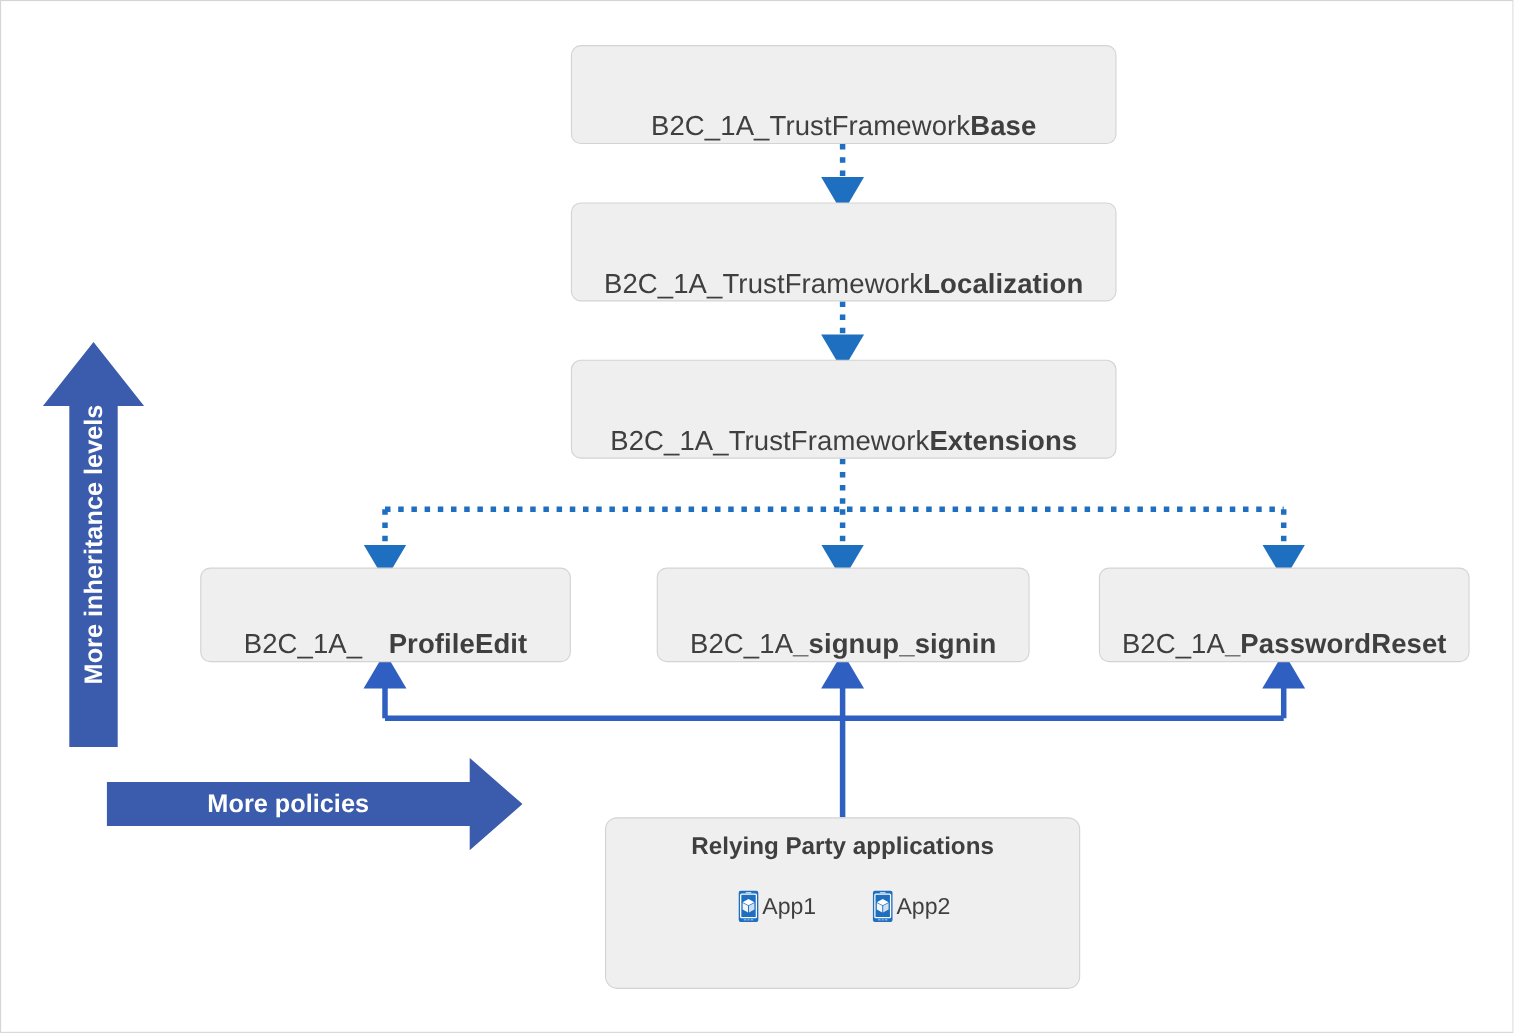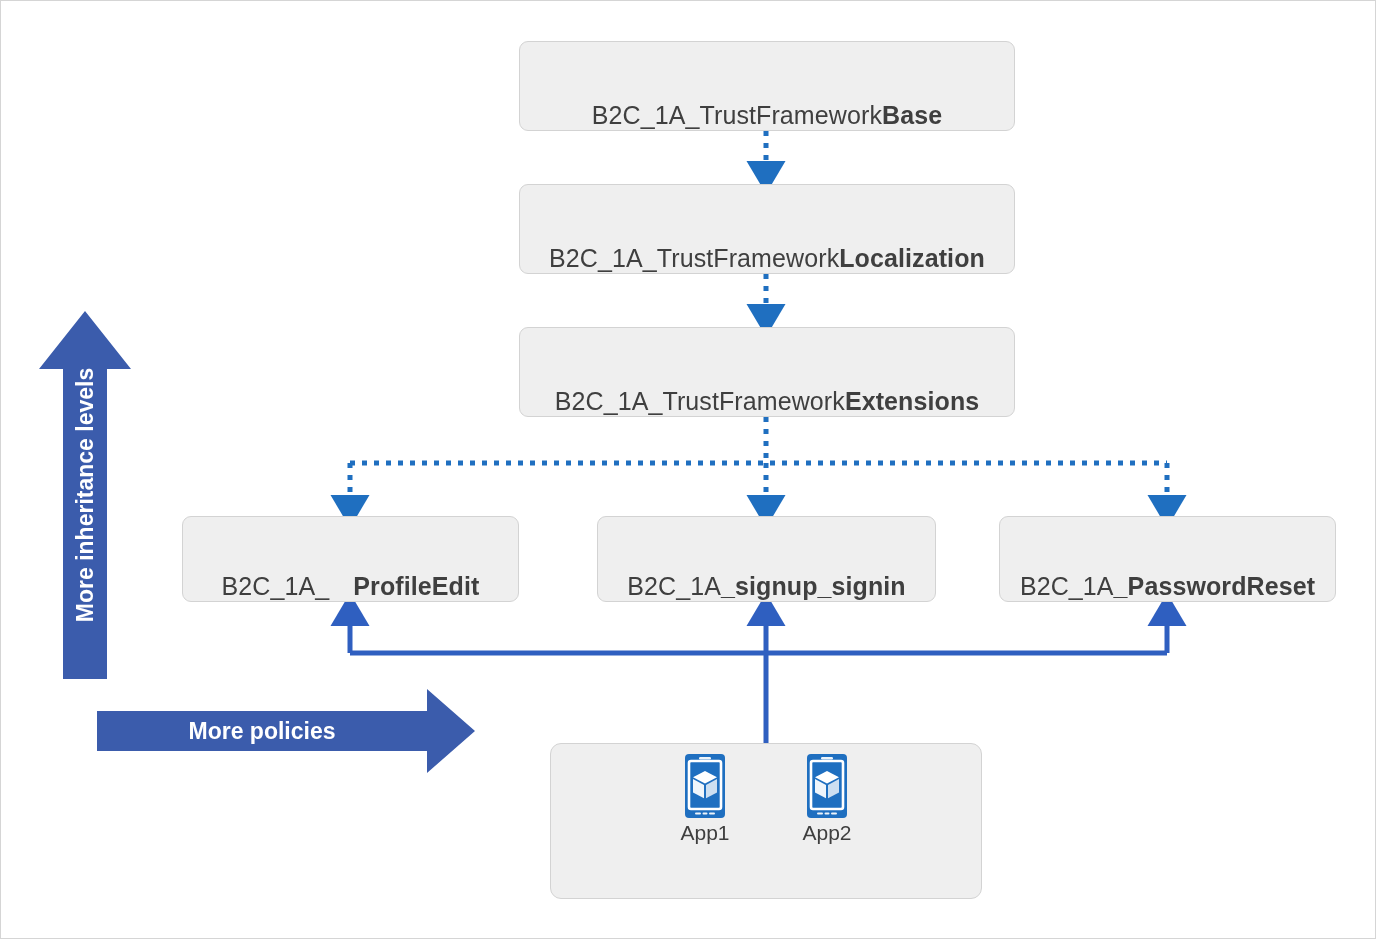--- a/index.html
+++ b/index.html
@@ -56,21 +56,21 @@
     color: #3f3f3f;
   }
   #rp-apps {
     margin-top: 9px;
     display: flex;
     gap: 48px;
     align-items: flex-end;
   }
   .app {
     display: flex;
-    flex-direction: column;
+    flex-direction: row;
     align-items: center;
     width: 74px;
     text-align: center;
   }
   .app-label {
     margin-top: 2px;
     font-size: 21px;
     color: #3f3f3f;
   }
   .app-icon { width: 56px; height: 66px; display:block; }
@@ -198,20 +198,21 @@
     <span class="lead">B2C_1A</span>
       <span class="tail">_signup_signin</span>
   </div>
 
   <div class="pbox" id="box-passwordreset" style="left:998px; top:515px; width:337px; height:86px;">
     <span class="lead">B2C_1A</span>
       <span class="tail">_PasswordReset</span>
   </div>
 
   <div id="rp-box" style="left:549px; top:742px; width:432px; height:156px;">
+    <div id="rp-title">Relying Party applications</div>
     <div id="rp-apps">
 
       <div class="app">
         <svg class="app-icon" viewBox="0 0 56 66" xmlns="http://www.w3.org/2000/svg">
           <rect x="8" y="1" width="40" height="64" rx="4" ry="4" fill="#1f6fc0"></rect>
           <rect x="12" y="8" width="32" height="48" rx="2" ry="2" fill="none" stroke="#ffffff" stroke-width="2.6"></rect>
           <rect x="22" y="4" width="12" height="2.4" rx="1.2" fill="#ffffff" opacity="0.92"></rect>
           <rect x="18" y="59.5" width="6" height="2" rx="1" fill="#ffffff" opacity="0.92"></rect>
           <rect x="25.5" y="59.5" width="5" height="2" rx="1" fill="#ffffff" opacity="0.92"></rect>
           <rect x="32" y="59.5" width="6" height="2" rx="1" fill="#ffffff" opacity="0.92"></rect>

